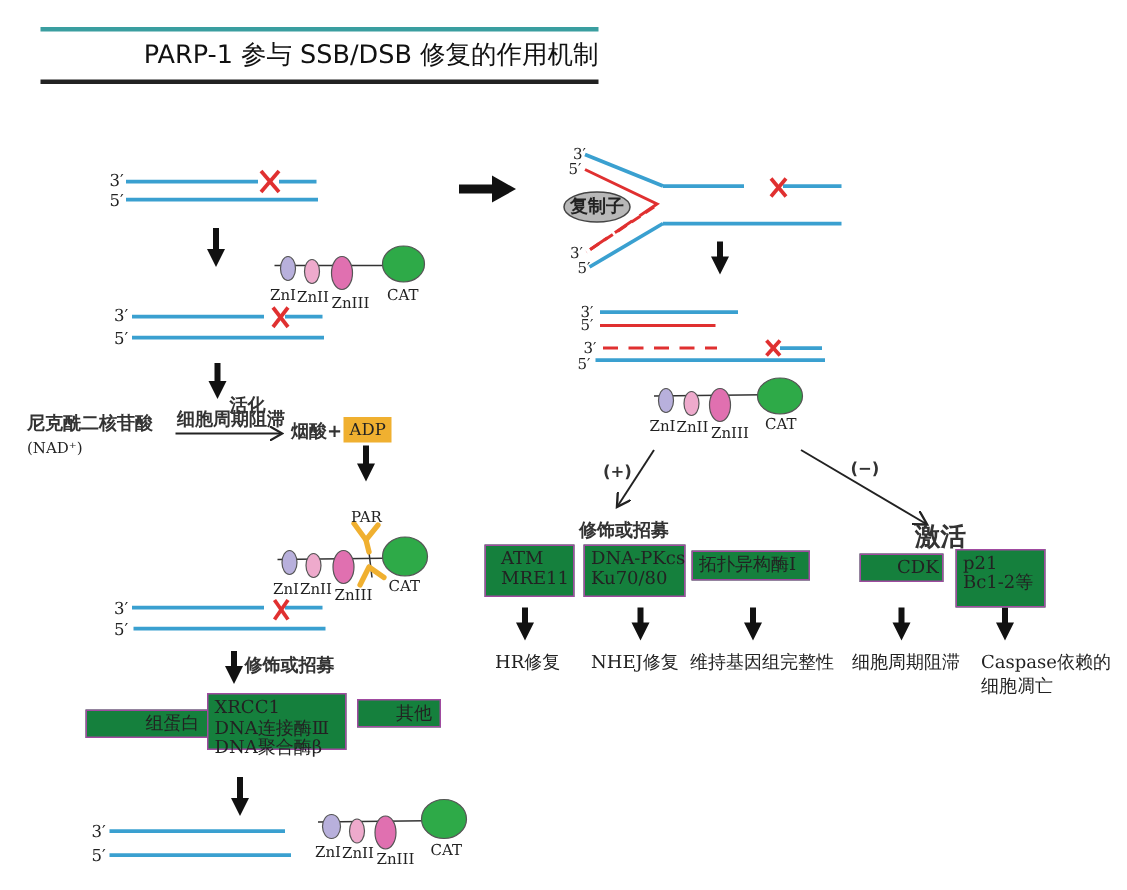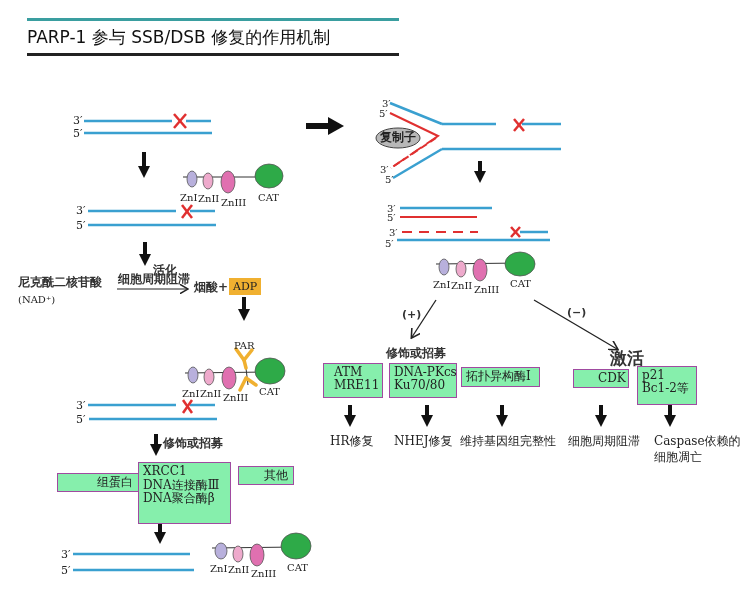--- a/index.html
+++ b/index.html
@@ -1,25 +1,25 @@
 <!DOCTYPE html>
 <html><head>
 <meta charset="utf-8">
 <style>
   html, body { margin:0; padding:0; background:#ffffff; }
   body { width:751px; height:593px; position:relative; overflow:hidden;
          font-family:"DejaVu Serif","Liberation Serif",serif; color:#222; }
   .abs { position:absolute; }
   .title-bar-top { left:27px; top:18px; width:372px; height:3px; background:#3a9ea0; }
   .title-bar-bot { left:27px; top:53px; width:372px; height:3px; background:#222; }
-  .title { left:27px; top:24px; width:372px; text-align:left; font-family:"DejaVu Sans","Liberation Sans",sans-serif;
+  .title { left:27px; top:24px; width:372px; text-align:right; font-family:"DejaVu Sans","Liberation Sans",sans-serif;
            font-size:17px; color:#111; line-height:26px; }
   svg#diagram { position:absolute; left:0; top:0; }
   .lbl { position:absolute; font-size:11px; line-height:13px; white-space:nowrap; }
-  .box { position:absolute; background:#86efac; border:1.5px solid #a04aa0; font-size:12px; line-height:13px;
+  .box { position:absolute; background:#15803d; border:1.5px solid #a04aa0; font-size:12px; line-height:13px;
          box-sizing:border-box; padding:2px 4px; white-space:nowrap; }
   .center { text-align:center;padding-left:24px; }
   .adp { position:absolute; background:#f0b030; font-size:11px; padding:2px 4px; line-height:13px; }
   .ann { position:absolute; font-family:"DejaVu Sans","Liberation Sans",sans-serif; font-size:11px; line-height:13px; white-space:nowrap; color:#333;font-weight:bold; }
   .res { position:absolute; font-size:12px; line-height:15px; white-space:nowrap; }
 </style>
 </head>
 <body>
 
 <div class="abs title-bar-top"></div>
@@ -218,21 +218,21 @@
 <span class="lbl" style="left:259px;top:385px;font-size:10px">CAT</span>
 
 <span class="lbl" style="left:76px;top:399px">3′</span>
 <span class="lbl" style="left:76px;top:413px">5′</span>
 
 <span class="ann" style="left:163px;top:437px;font-size:12px">修饰或招募</span>
 
 <div class="box center" style="left:57px;top:473px;width:96px;height:19px">
   <span>组蛋白</span>
 </div>
-<div class="box" style="left:138px;top:462px;width:93px;height:62px;line-height:13.5px">
+<div class="box" style="left:138px;top:462px;width:93px;height:38px;line-height:13.5px">
   <div>XRCC1</div>
   <div>DNA连接酶Ⅲ</div>
   <div>DNA聚合酶β</div>
 </div>
 <div class="box center" style="left:238px;top:466px;width:56px;height:19px">
   <span>其他</span>
 </div>
 
 <span class="lbl" style="left:61px;top:548px">3′</span>
 <span class="lbl" style="left:61px;top:564px">5′</span>

